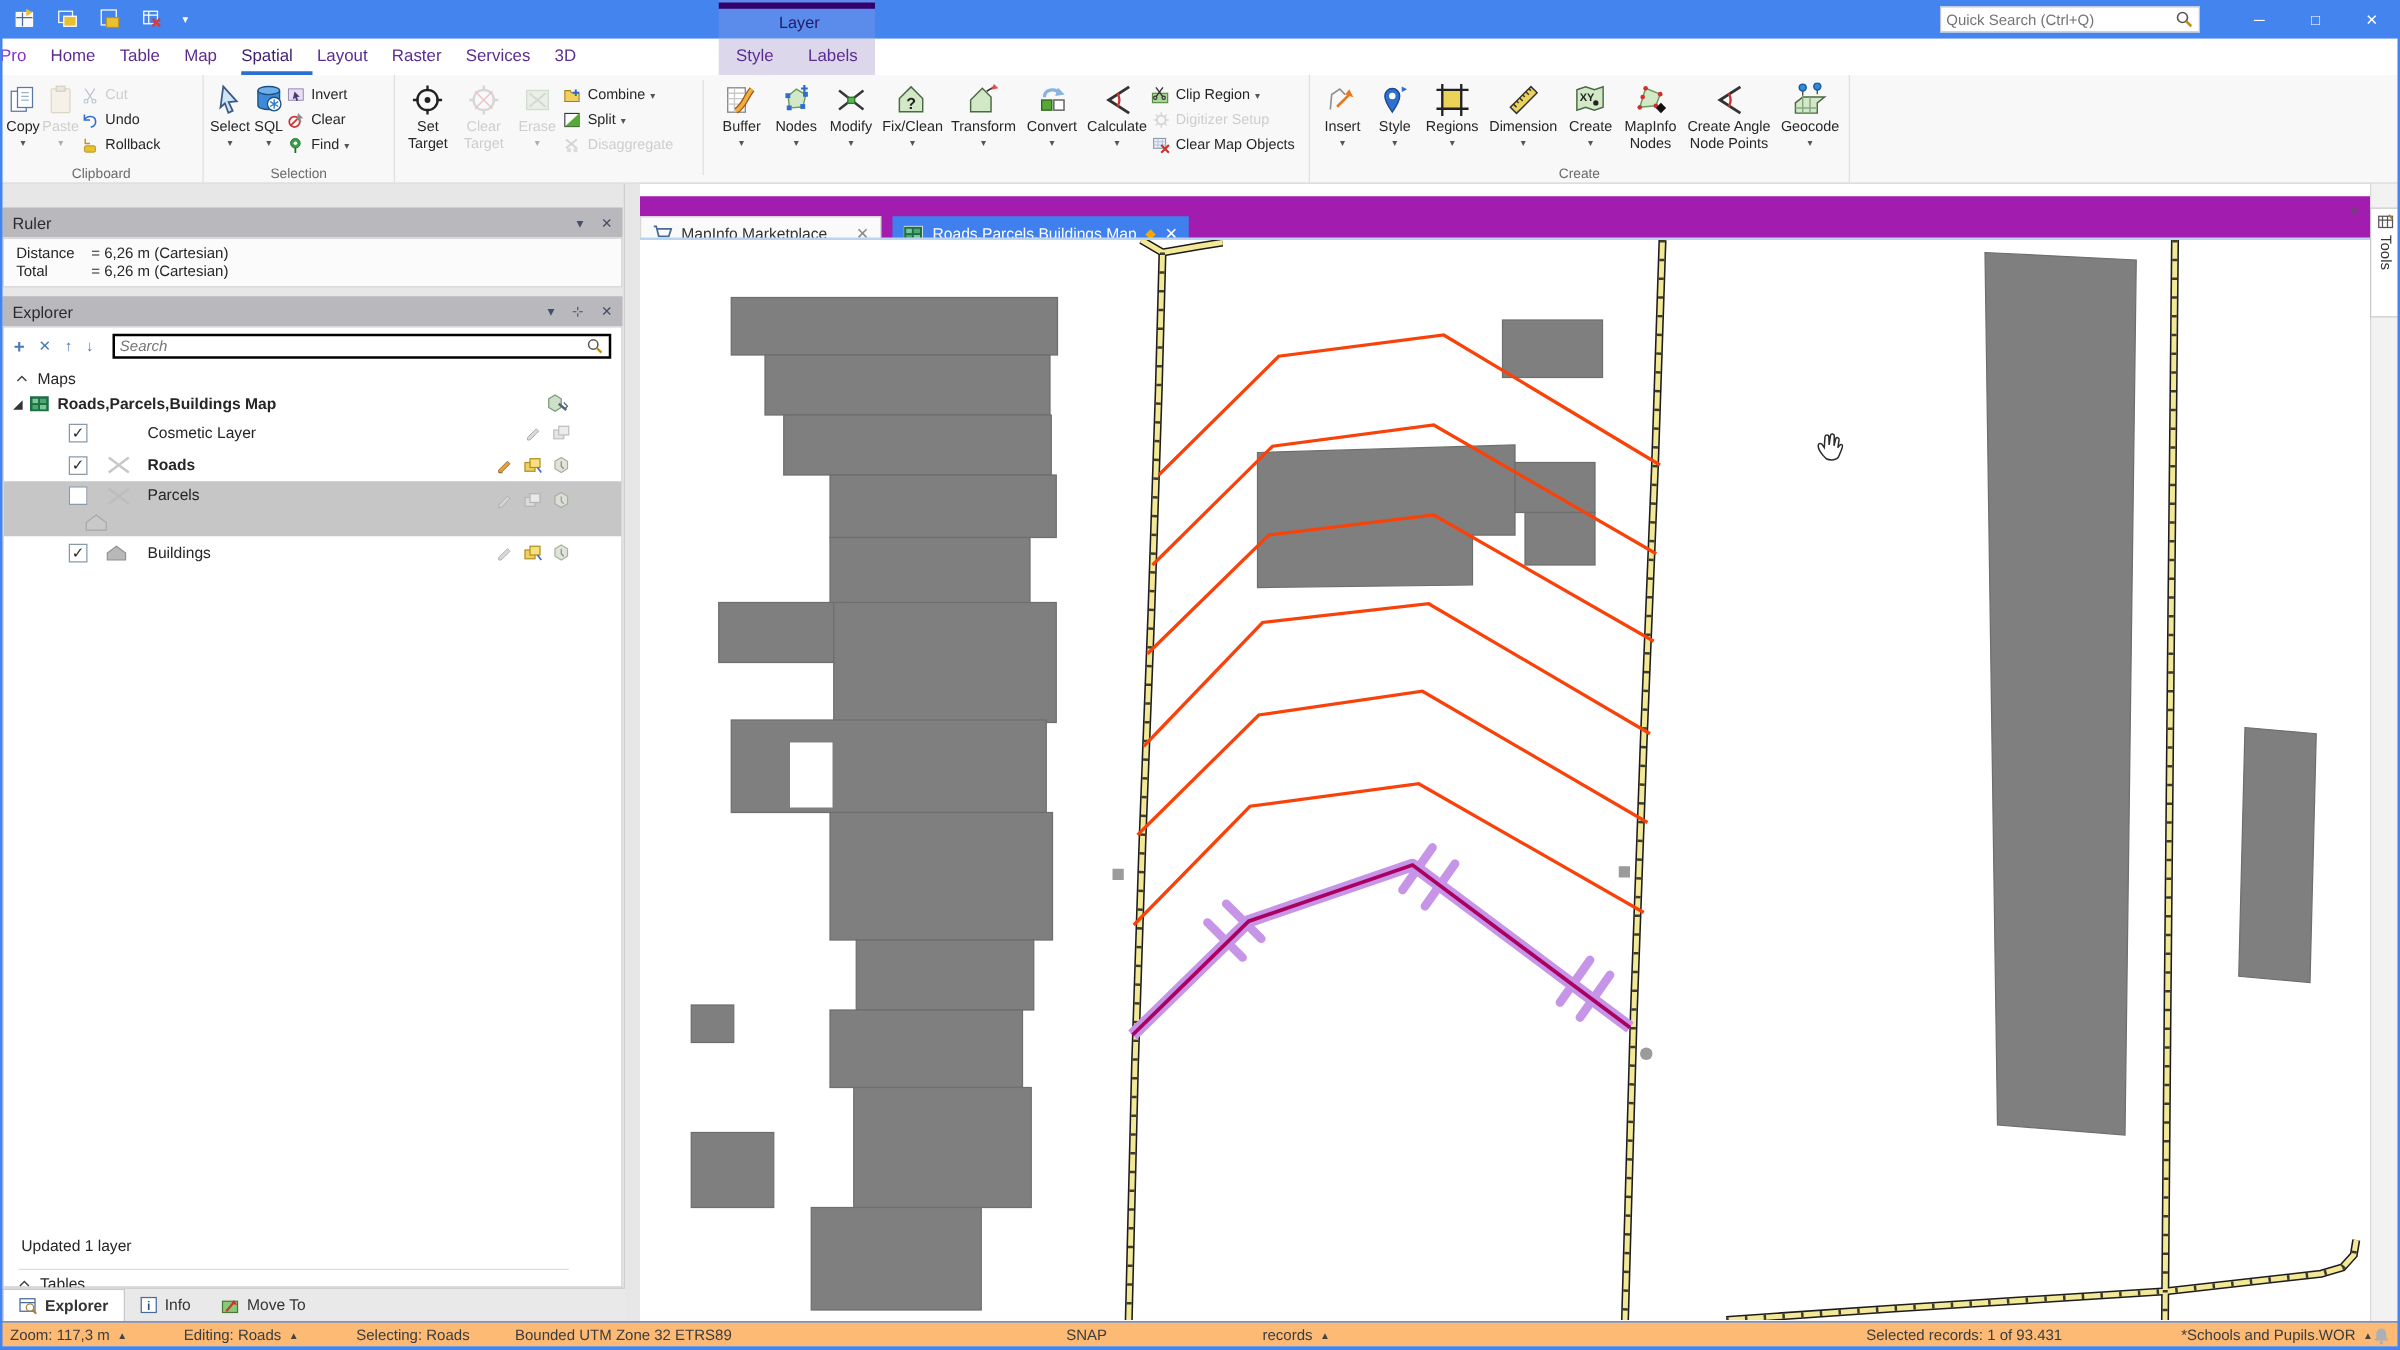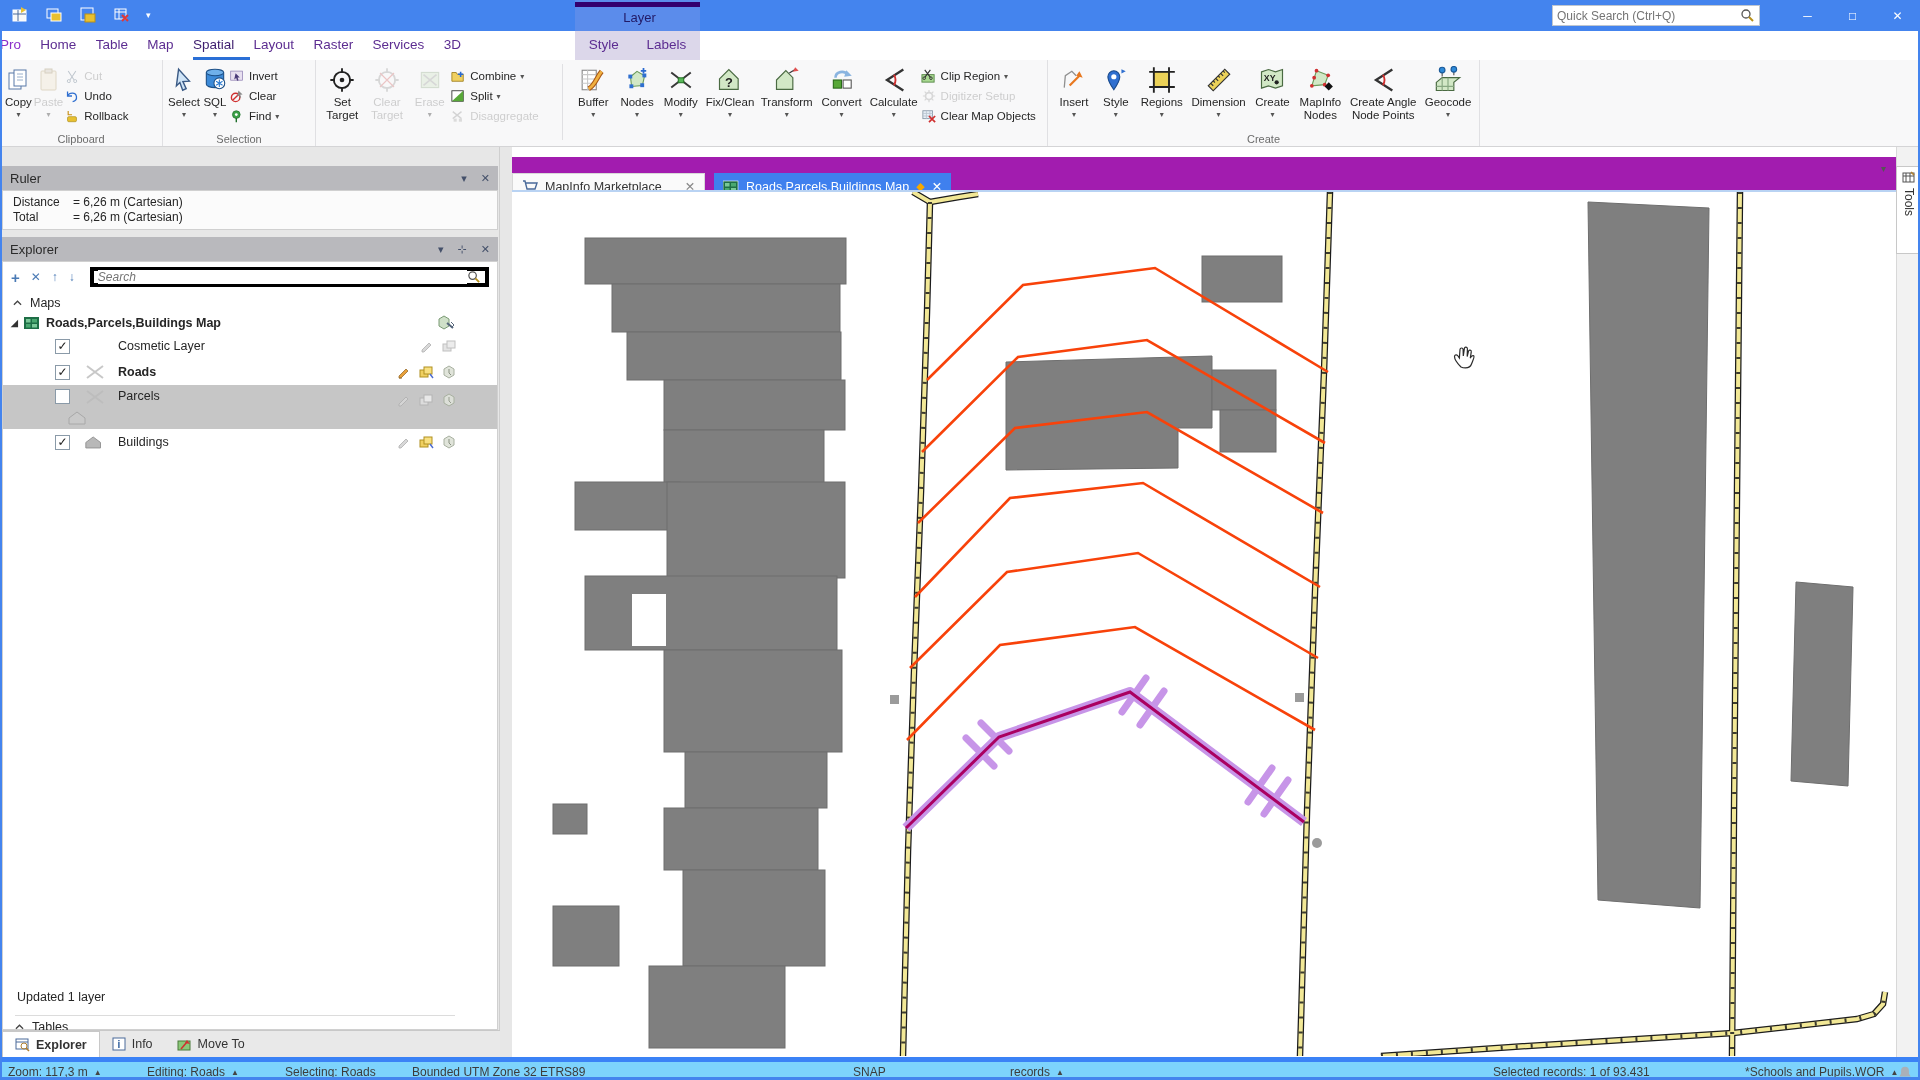--- a/index.html
+++ b/index.html
@@ -42,42 +42,42 @@
 .vsep{width:1px;height:76px;background:#e0e0e3;margin:2px 8px 0 8px}
 
 #dock{position:absolute;left:0;top:147px;width:500px;height:910px;background:#e7e7e7;border-right:1px solid #cfcfcf}
 .panelhdr{position:absolute;left:2px;width:496px;height:24px;background:#b9b9bd;display:flex;align-items:center;padding:0 8px;font-size:13px;color:#2b2b2b}
 .panelhdr .hic{margin-left:auto;display:flex;gap:14px;color:#44506a;font-size:11px;align-items:center}
 #ruler-body{position:absolute;left:2px;top:43px;width:496px;height:40px;background:#fbfbfb;border:1px solid #d0d0d0;padding:3px 10px;font-size:12px}
 .rrow{display:flex;height:15px;align-items:center}
 .rrow .rl{width:60px}
 #exp-body{position:absolute;left:2px;top:114px;width:496px;height:769px;background:#fff;border:1px solid #d0d0d0}
 #exp-toolbar{display:flex;align-items:center;height:30px;padding:0 8px;gap:11px;color:#4a7ab5}
-#exp-search{flex:1;height:20px;border:4px solid #000000;display:flex;align-items:center;padding:0 4px;margin-left:4px}
+#exp-search{flex:1;height:20px;border:2px solid #000000;display:flex;align-items:center;padding:0 4px;margin-left:4px}
 #exp-search input{border:none;outline:none;flex:1;font-family:"Liberation Sans",sans-serif;font-style:italic;font-size:12px;color:#666}
 .treehead{display:flex;align-items:center;gap:8px;padding:4px 0 2px 10px;font-size:12.5px}
 .mapnode{display:flex;align-items:center;gap:6px;padding:3px 8px 3px 8px;font-weight:bold;font-size:12.5px}
 .lrow{display:flex;align-items:center;height:26px;padding-left:52px;position:relative}
 .lrow .lname{margin-left:10px;font-size:12.5px}
 .lrow .licons{position:absolute;right:40px;display:flex;gap:8px}
 .lrow.sel{background:#c6c6c6;height:44px;align-items:flex-start;padding-top:4px}
 .chk{width:15px;height:15px;background:#fff;border:1px solid #8a9aa8;display:inline-flex;align-items:center;justify-content:center;font-size:12px;color:#222}
 .sw{width:26px;display:inline-flex;justify-content:center;margin-left:12px}
 .sw.empty{visibility:hidden}
 #updated{position:absolute;left:14px;top:728px;font-size:12.5px}
 #tdivider{position:absolute;left:12px;top:753px;width:440px;height:1px;background:#dcdcdc}
 .sechead{display:flex;align-items:center;gap:8px;font-size:12.5px;position:absolute;left:12px}
 .grouped{position:absolute;left:12px;top:779px;font-style:italic;color:#3a6ea5;font-size:12.5px;display:flex;gap:8px;align-items:center}
 .subhead{position:absolute;left:34px;font-weight:bold;font-size:12.5px;display:flex;gap:8px;align-items:center}
 
 #bstrip{position:absolute;left:0;top:883px;width:500px;height:27px;background:#e9e9e9;border-top:1px solid #c8c8c8;display:flex;align-items:stretch;padding-left:2px}
 .btab{display:flex;align-items:center;gap:6px;padding:0 12px;font-size:12.5px;color:#333}
 .btab.active{background:#fff;border:1px solid #c8c8c8;border-bottom:none;font-weight:bold}
 
-#statusbar{position:absolute;left:0;top:1057px;width:1920px;height:20px;background:#7dd3fc;border-top:5px solid #3b82f6;font-size:12px;color:#3c3c3c}
+#statusbar{position:absolute;left:0;top:1057px;width:1920px;height:20px;background:#fdba74;border-top:1px solid #3b82f6;font-size:12px;color:#3c3c3c}
 .sitem{position:absolute;top:3px;display:flex;gap:6px;align-items:center;white-space:nowrap}
 .scaret{font-size:8px;color:#444}
 #bluebottom{position:absolute;left:0;top:1077px;width:1920px;height:3px;background:#4484ee}
 .sideborder{position:absolute;top:0;width:2px;height:1080px;background:#4484ee}
 
 #docbar{position:absolute;left:500px;top:157px;width:1396px;height:43px;background:#a21caf}
 #splitter{position:absolute;left:500px;top:147px;width:12px;height:910px;background:#e7e7e7}
 .dtab{position:absolute;top:16px;height:27px;display:flex;align-items:center;gap:7px;padding:0 9px;font-size:12.5px}
 .dtab.inactive{left:12px;background:#fafafa;border:1px solid #d8d8d8;color:#333}
 .dtab.active{left:214px;background:#3f80ee;color:#fff}

